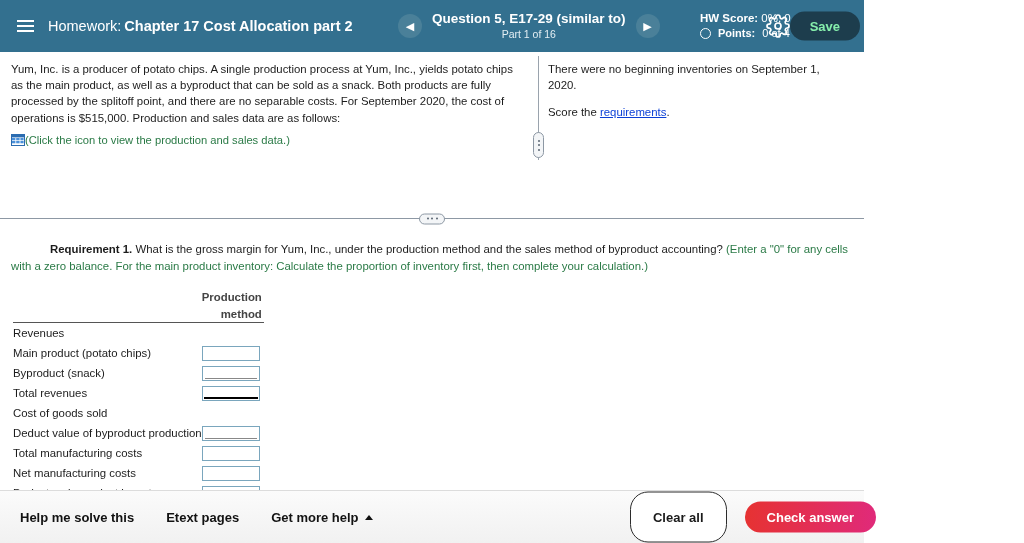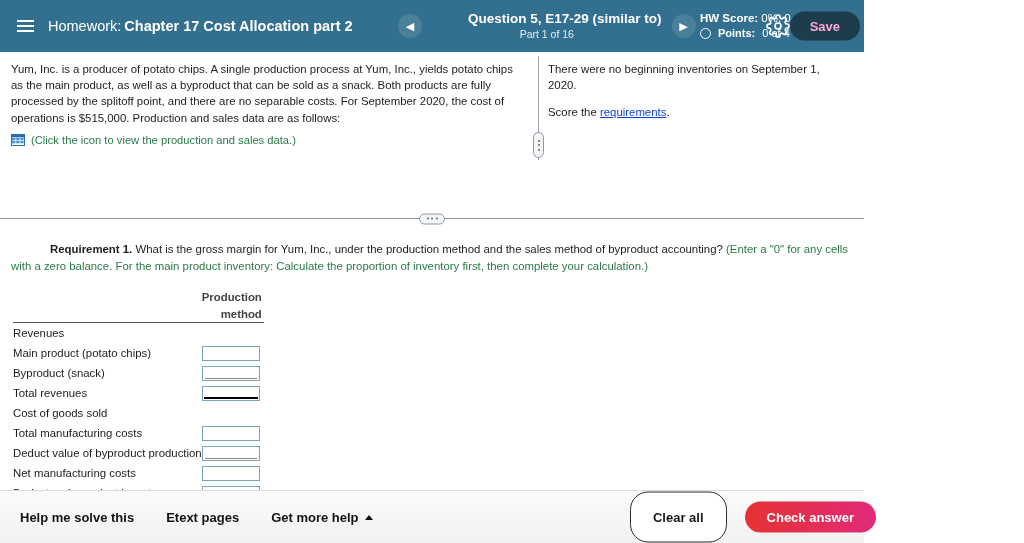--- a/index.html
+++ b/index.html
@@ -55,21 +55,21 @@
     width: 24px; height: 24px; border-radius: 50%;
     background: #4a8099;
     border: none;
     color: #ffffff;
     font-size: 11px;
     display: flex; align-items: center; justify-content: center;
     cursor: pointer; padding: 0;
     line-height: 1;
   }
   .qinfo { text-align: center; line-height: 1.25; }
-  .qinfo .q-title { font-size: 13.5px; font-weight: bold; white-space: nowrap; margin-left: 36px; }
+  .qinfo .q-title { font-size: 13.5px; font-weight: bold; white-space: nowrap; }
   .qinfo .q-part { font-size: 10.5px; font-weight: 400; color: #e3eef3; }
 
   .score {
     position: absolute;
     left: 700px; top: 0; height: 52px;
     display: flex; flex-direction: column; justify-content: center;
     line-height: 1.35;
   }
   .score .row1 { font-size: 11.5px; white-space: nowrap; }
   .score .row1 b { font-weight: bold; }
@@ -85,21 +85,21 @@
 
   .gear {
     position: absolute; right: 74px; top: 50%;
     transform: translateY(-50%);
     width: 24px; height: 24px; cursor: pointer;
   }
   .save-btn {
     position: absolute; right: 4px; top: 50%;
     transform: translateY(-50%);
     background: #1d3d4d;
-    color: #f9a8d4;
+    color: #86efac;
     border: none;
     border-radius: 16px;
     font-size: 13px; font-weight: bold;
     padding: 7px 20px;
     cursor: pointer;
     font-family: "Liberation Sans", sans-serif;
   }
 
   
   .body-area {
@@ -117,21 +117,21 @@
   .problem-left {
     width: 528px;
     padding: 9px 14px 0 11px;
     font-size: 11.4px;
     color: #1c1c1c;
     line-height: 1.42;
   }
   .problem-left p { margin: 0; }
   .icon-line {
     margin-top: 7px;
-    display: flex; align-items: flex-start; gap: 6px;
+    display: flex; align-items: flex-start; gap: 0;
   }
   .grid-icon {
     width: 14px; height: 12px;
     margin-top: 1px;
     flex: 0 0 auto;
     cursor: pointer;
   }
   .icon-note { color: #2a7a46; font-size: 11.2px; cursor: pointer; }
 
   .vdivider {
@@ -429,31 +429,31 @@
                 <div class="cell-box u-black">
                   <input type="text" value="" style="">
                 </div>
               </td>
             </tr>
             <tr>
               <td class="lbl-cell">Cost of goods sold</td>
               <td class="in-cell"></td>
             </tr>
             <tr>
+              <td class="lbl-cell indent1">Deduct value of byproduct production</td>
+              <td class="in-cell">
+                <div class="cell-box u-gray">
+                  <input type="text" value="" style="">
+                </div>
+              </td>
+            </tr>
+            <tr>
               <td class="lbl-cell indent1">Total manufacturing costs</td>
               <td class="in-cell">
                 <div class="cell-box">
-                  <input type="text" value="" style="">
-                </div>
-              </td>
-            </tr>
-            <tr>
-              <td class="lbl-cell indent1">Deduct value of byproduct production</td>
-              <td class="in-cell">
-                <div class="cell-box u-gray">
                   <input type="text" value="" style="">
                 </div>
               </td>
             </tr>
             <tr>
               <td class="lbl-cell indent1">Net manufacturing costs</td>
               <td class="in-cell">
                 <div class="cell-box">
                   <input type="text" value="" style="">
                 </div>

